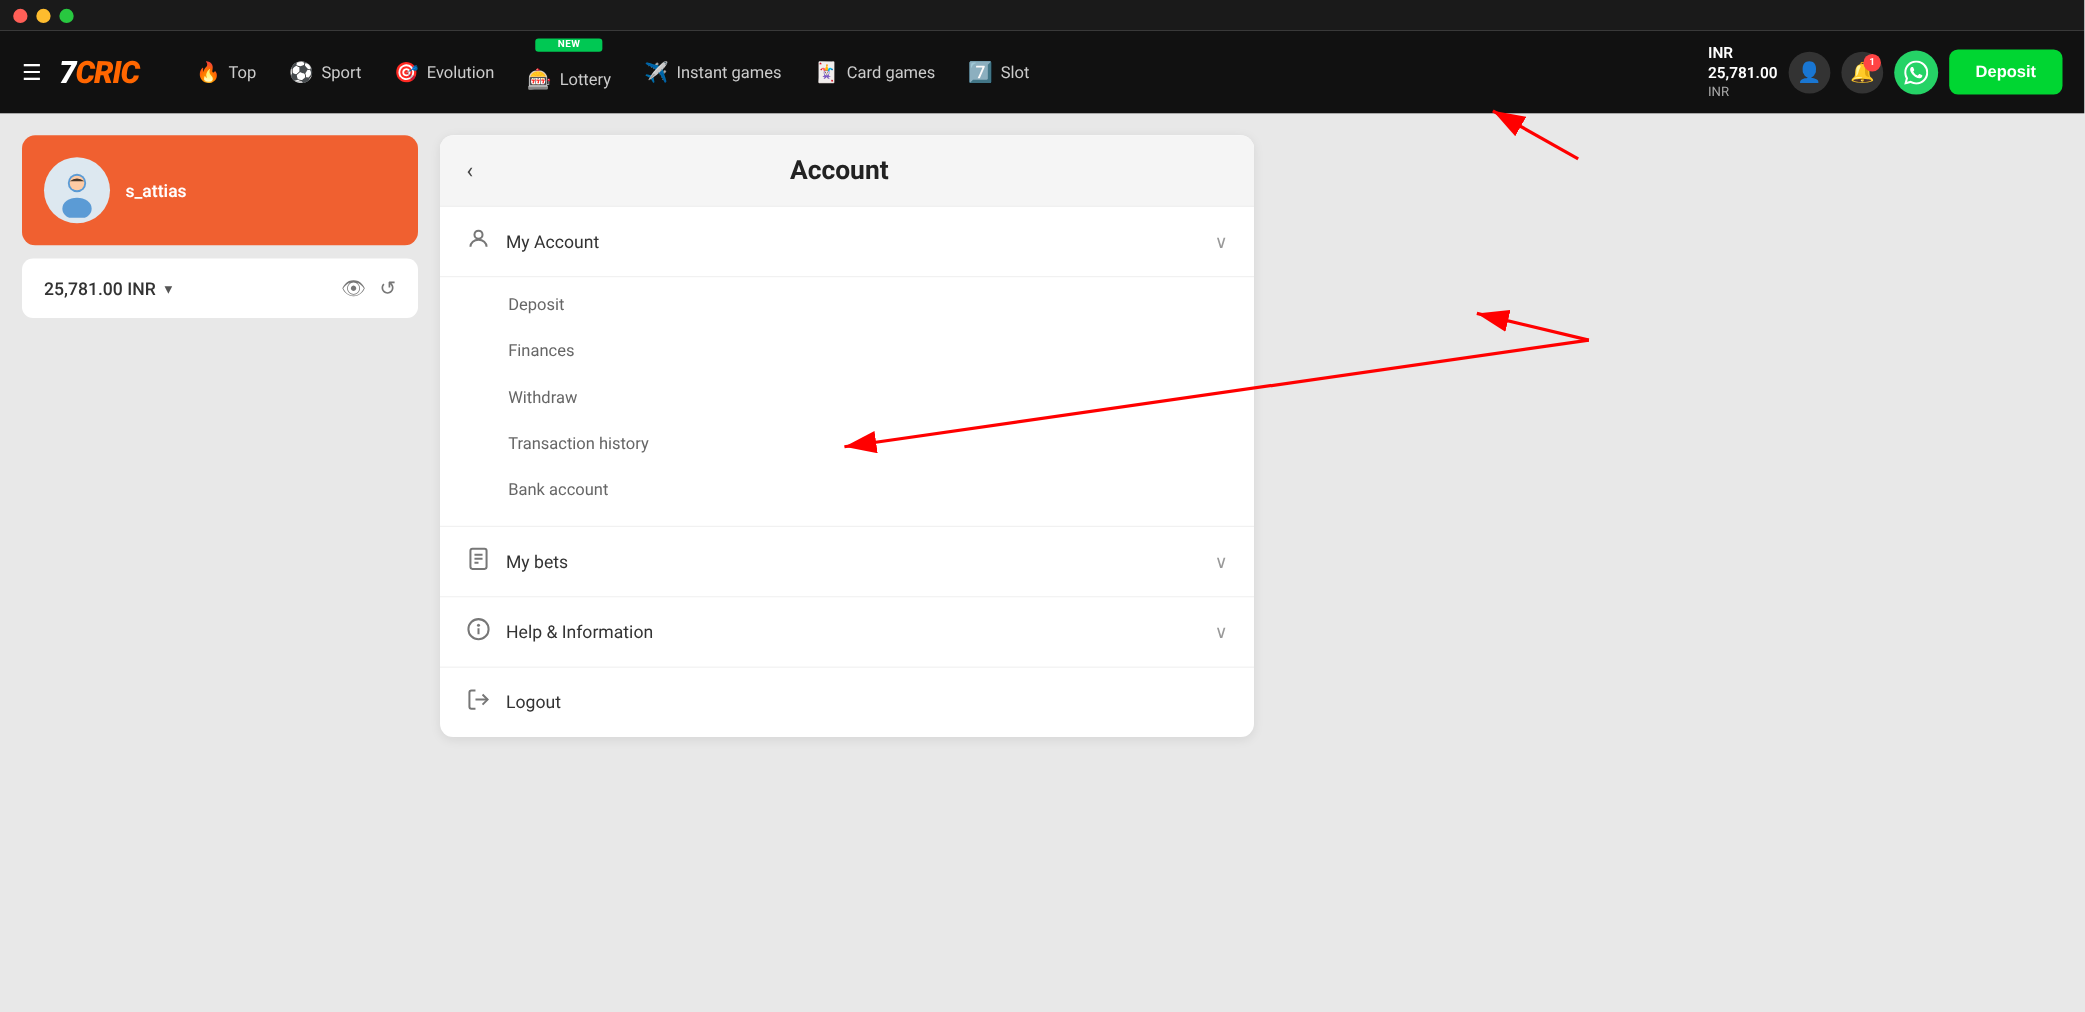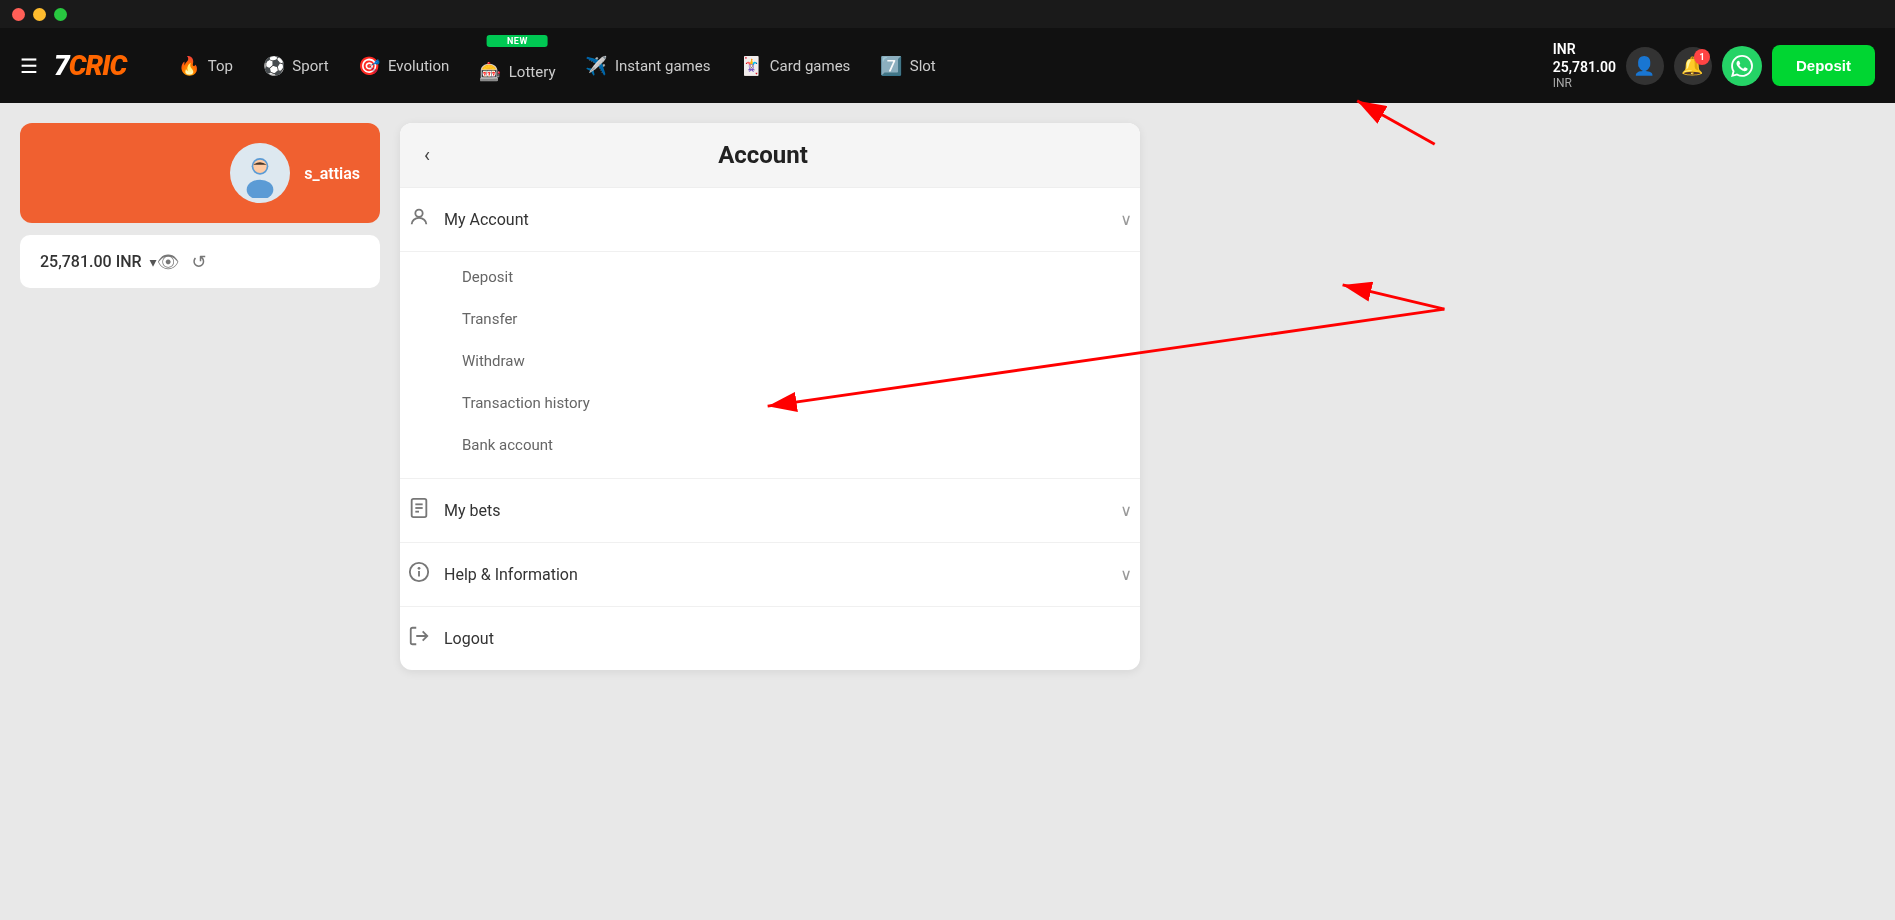--- a/index.html
+++ b/index.html
@@ -206,21 +206,20 @@
     }
 
     .user-card {
       background: #f06030;
       border-radius: 12px;
       padding: 20px;
       display: flex;
       align-items: center;
       gap: 14px;
       margin-bottom: 12px;
-      justify-content: flex-end;
     }
     .avatar-circle {
       width: 60px; height: 60px;
       border-radius: 50%;
       background: #dde8f0;
       display: flex;
       align-items: center;
       justify-content: center;
       overflow: hidden;
     }
@@ -232,20 +231,21 @@
       font-size: 16px;
       font-weight: 600;
     }
 
     .balance-card {
       background: white;
       border-radius: 10px;
       padding: 16px 20px;
       display: flex;
       align-items: center;
+      justify-content: space-between;
     }
     .balance-info {
       display: flex;
       align-items: center;
       gap: 8px;
     }
     .balance-text {
       font-size: 16px;
       color: #333;
       font-weight: 500;
@@ -298,21 +298,21 @@
     }
 
     .account-section {
       border-bottom: 1px solid #f0f0f0;
     }
 
     .section-header {
       display: flex;
       align-items: center;
       justify-content: space-between;
-      padding: 18px 8px;
+      padding: 18px 24px;
       cursor: pointer;
     }
     .section-left {
       display: flex;
       align-items: center;
       gap: 14px;
     }
     .section-icon {
       color: #777;
       font-size: 20px;
@@ -482,21 +482,21 @@
             </span>
             <span class="section-label">My Account</span>
           </div>
           <span class="section-chevron">∨</span>
         </div>
       </div>
 
       <div class="account-section">
         <div class="section-items">
           <div class="section-item">Deposit</div>
-          <div class="section-item">Transfer</div>
+          <div class="section-item">Finances</div>
           <div class="section-item">Withdraw</div>
           <div class="section-item">Transaction history</div>
           <div class="section-item">Bank account</div>
         </div>
       </div>
 
       <div class="account-section">
         <div class="section-header">
           <div class="section-left">
             <span class="section-icon">

